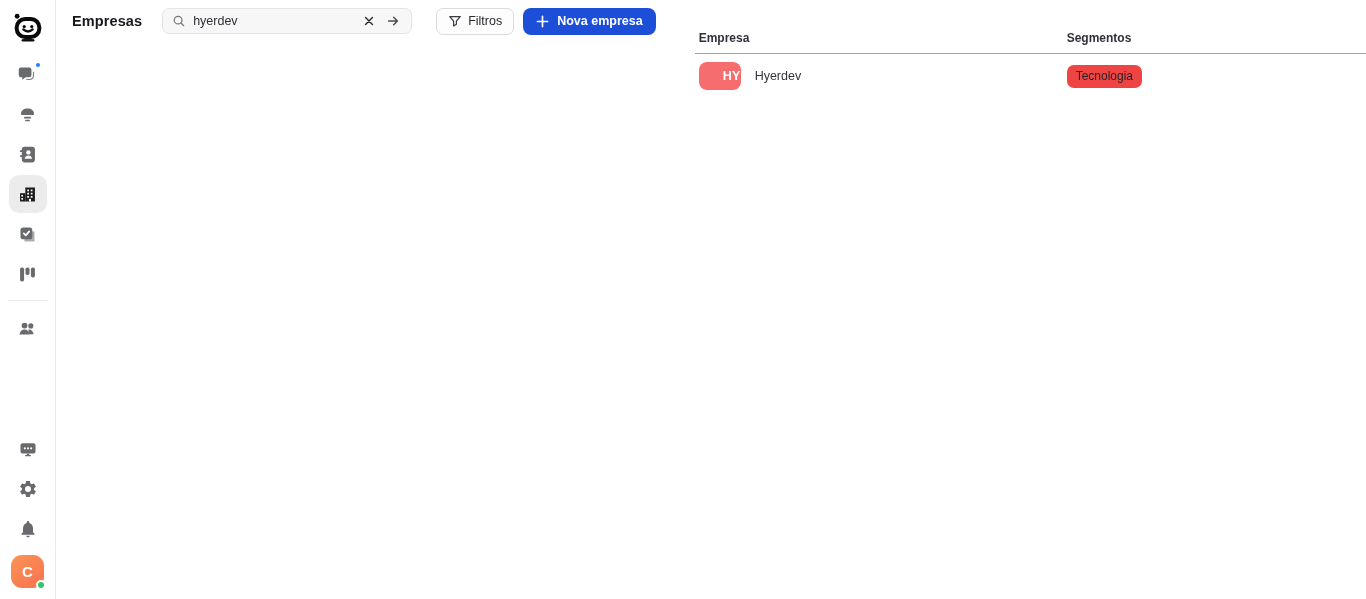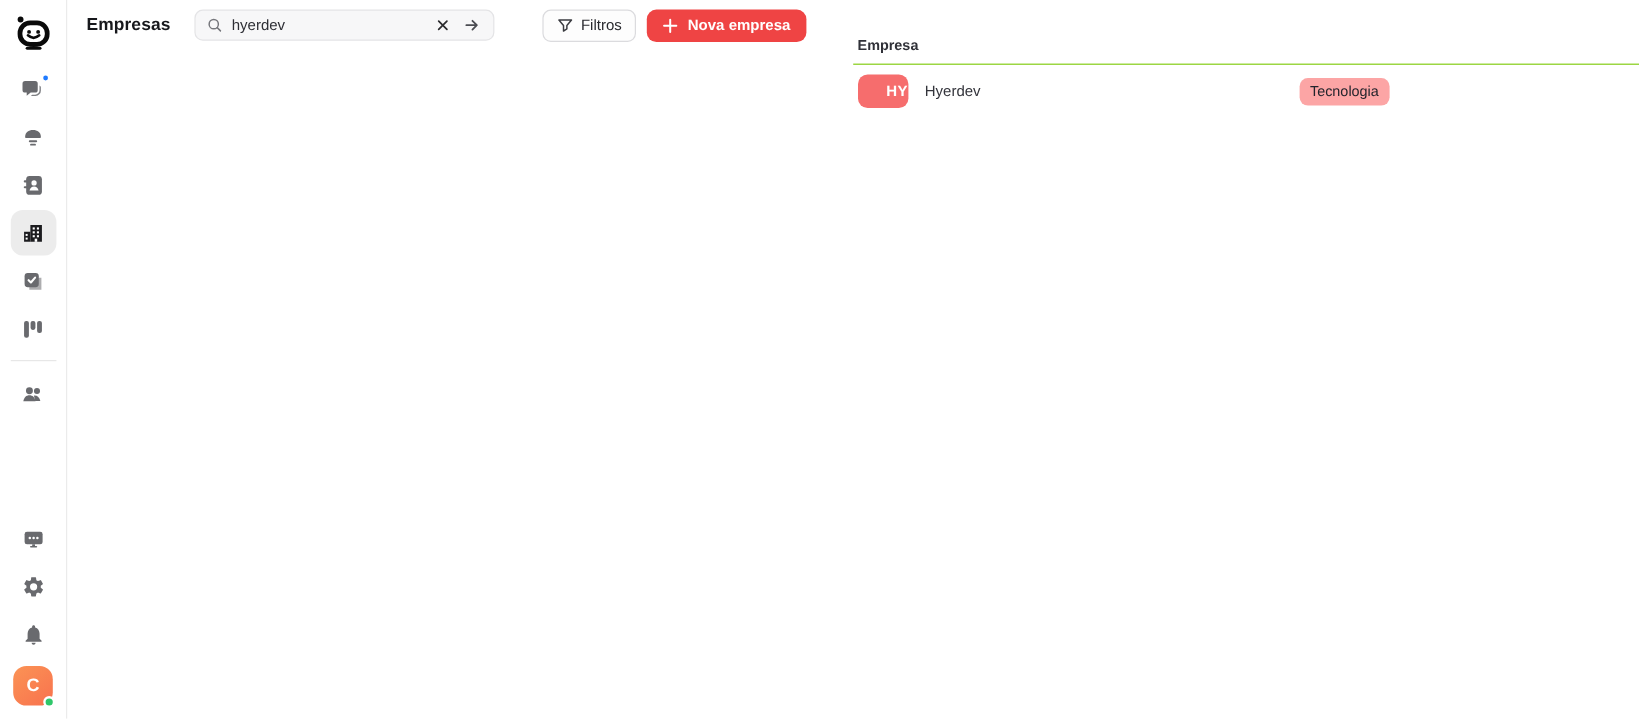--- a/index.html
+++ b/index.html
@@ -76,29 +76,29 @@
     font-family: "Liberation Sans", sans-serif; font-size: 12.5px; color: #2e2f35;
     padding: 0;
   }
   .sb-iconbtn {
     border: none; background: transparent; padding: 2px; cursor: pointer;
     display: flex; align-items: center; justify-content: center; color: #2c2c2e;
   }
   .sb-iconbtn.arrow { color: #4b4c52; }
 
   .btn-filters {
-    margin-left: 40px; height: 27px; padding: 0 11px;
+    margin-left: 24px; height: 27px; padding: 0 11px;
     background: #fdfdfd; border: 1px solid #dbdbde; border-radius: 7px;
     display: flex; align-items: center; gap: 6px; cursor: pointer;
     font-family: "Liberation Sans", sans-serif; font-size: 12.5px; color: #28292e;
     white-space: nowrap;
   }
   .btn-primary {
     margin-left: 9px; height: 27px; padding: 0 13px;
-    background: #ef4444; border: none; border-radius: 8px;
+    background: #1d4ed8; border: none; border-radius: 8px;
     display: flex; align-items: center; gap: 8px; cursor: pointer;
     font-family: "Liberation Sans", sans-serif; font-size: 12.5px; font-weight: 700;
     color: #ffffff; white-space: nowrap;
   }
 
   
   .table { margin: 28px 26px 0 20px; }
   .thead {
     display: grid; grid-template-columns: 368px 260px 332px 1fr;
     padding: 3px 0 8px 4px; border-bottom: 1px solid #84cc16;
@@ -112,21 +112,21 @@
   }
   .cell-company { display: flex; align-items: center; gap: 14px; }
   .company-avatar {
     width: 42px; height: 28px; border-radius: 8px; background: #f66d6d;
     color: #ffffff; font-size: 12.5px; font-weight: 700; letter-spacing: .3px;
     display: flex; align-items: center; justify-content: center; flex-shrink: 0; padding-left: 24px;
   }
   .company-name { color: #33343b; }
   .badge {
     display: inline-block; padding: 4px 9px; border-radius: 7px;
-    background: #fca5a5; color: #23242c; font-size: 12px; line-height: 1.25;
+    background: #ef4444; color: #23242c; font-size: 12px; line-height: 1.25;
   }
 </style>
 </head>
 <body>
 
 <div class="app">
 
   <aside class="sidebar">
 
     <button class="logo-btn" title="">
@@ -309,20 +309,21 @@
             <path d="M7 1.5 V12.5 M1.5 7 H12.5"></path>
           </svg>
         </span>
         <span>Nova empresa</span>
       </button>
     </header>
 
     <section class="table">
       <div class="thead">
         <div>Empresa</div>
+        <div>Segmentos</div>
       </div>
 
       <div class="trow">
         <div class="cell-company">
           <span class="company-avatar">
             <span>HY</span>
           </span>
           <span class="company-name">Hyerdev</span>
         </div>
         <div>

